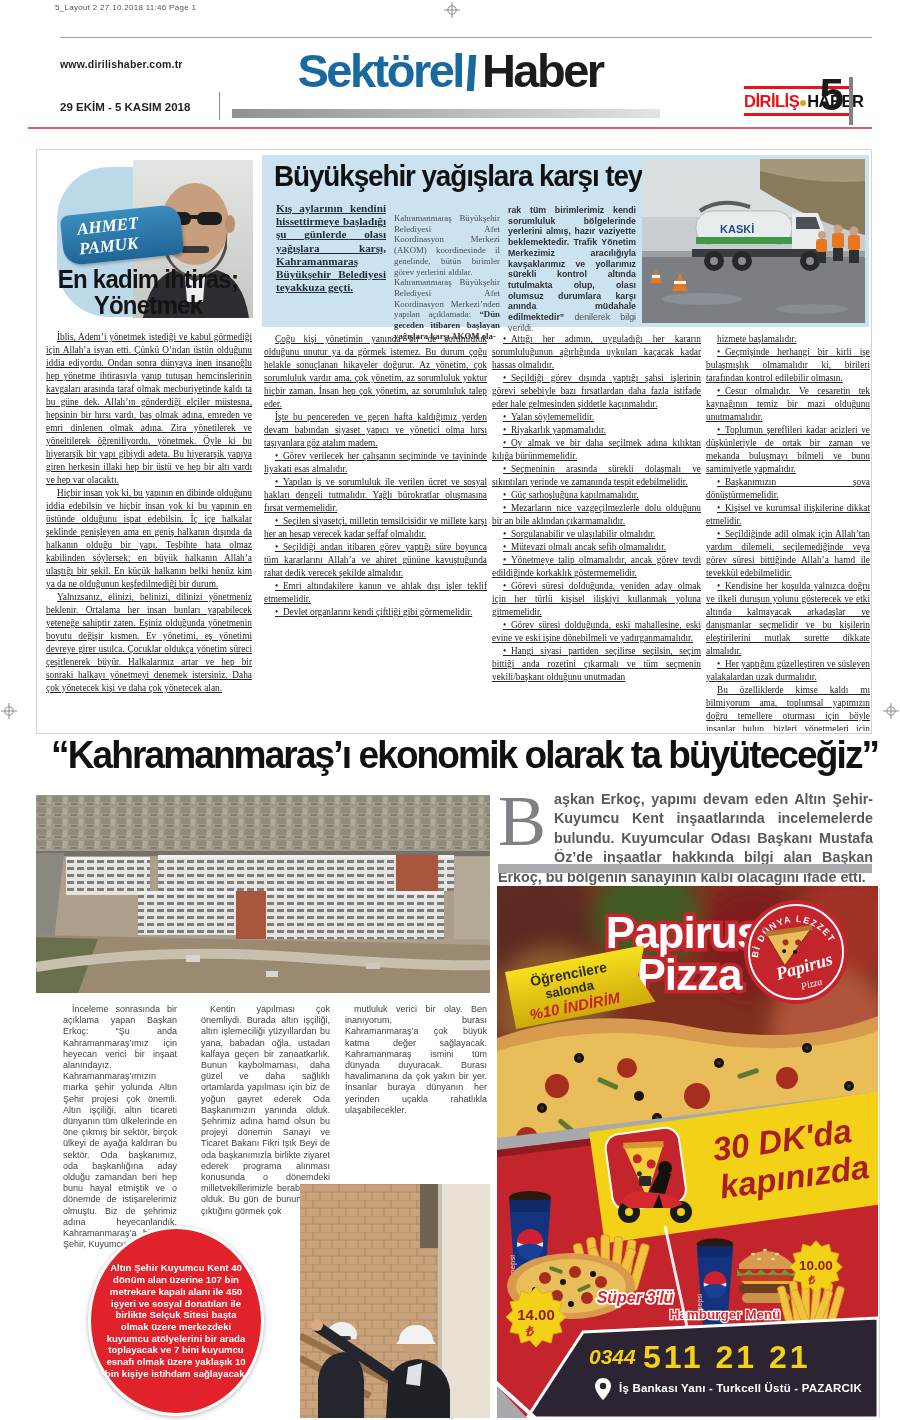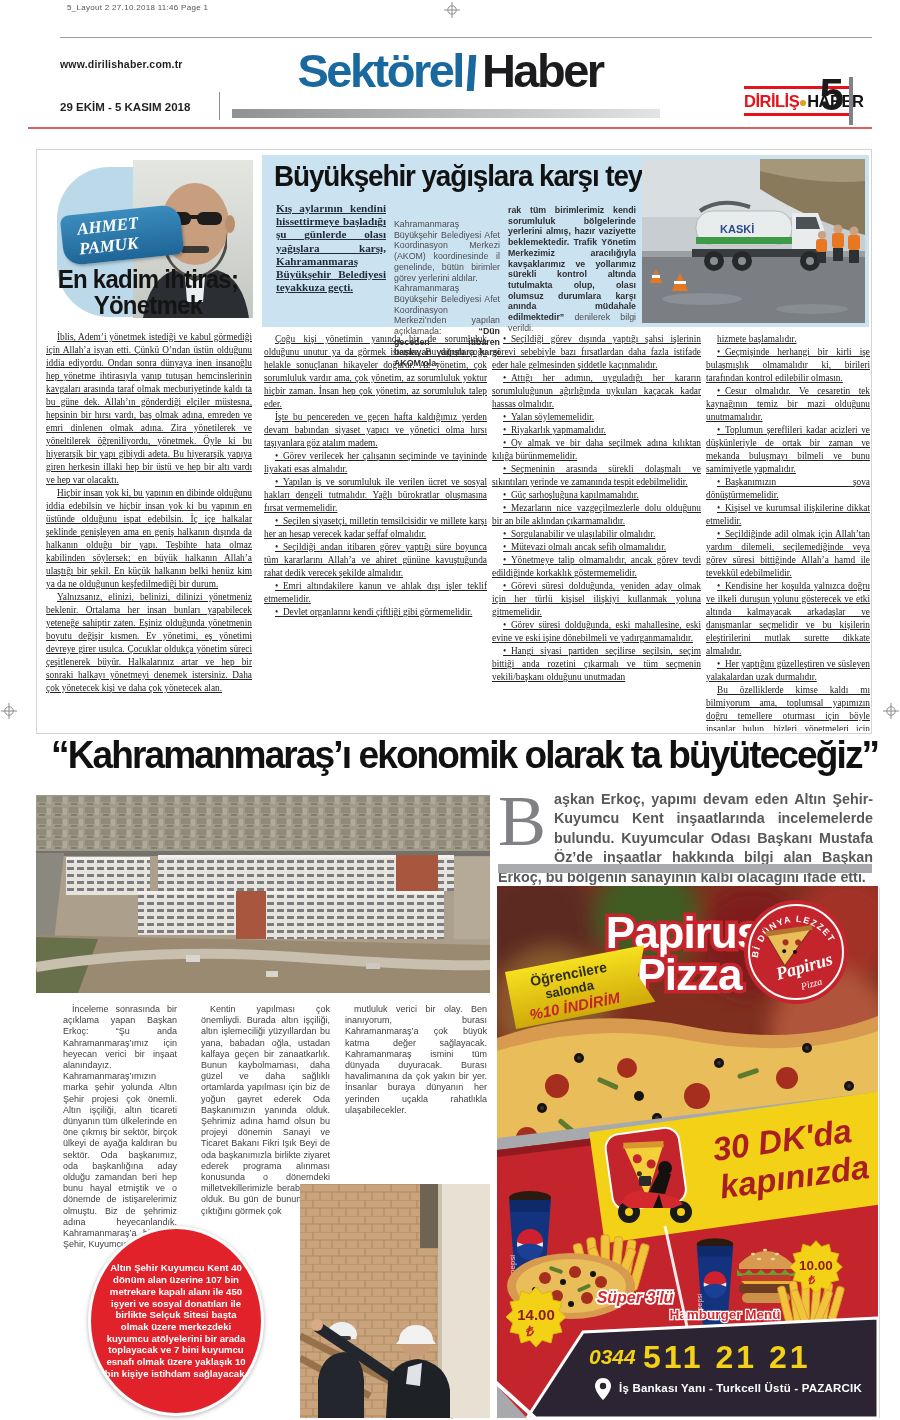--- a/index.html
+++ b/index.html
@@ -2,21 +2,21 @@
 <html><head>
 <meta charset="utf-8">
 <style>
   * { margin:0; padding:0; box-sizing:border-box; }
   html,body { background:#fff; }
   .page { position:relative; width:900px; height:1420px; background:#fff; overflow:hidden;
           font-family:"Liberation Sans",sans-serif; color:#231f20; }
   .abs { position:absolute; }
 
   
-  .proof { left:55px; top:3px; font-size:8px; color:#555; letter-spacing:.3px;margin-left:12px; }
+  .proof { left:55px; top:3px; font-size:8px; color:#555; letter-spacing:.3px; }
   .crosshair { width:16px; height:16px; }
 
   
   .top-rule { left:60px; top:37px; width:812px; height:1px; background:#9aa0a4; }
   .website { left:60px; top:58px; font-size:10.5px; font-weight:bold; letter-spacing:.2px; color:#231f20; }
   .masthead { left:0; right:0; top:47px; text-align:center; font-weight:bold; font-size:47px;
               letter-spacing:-2.5px; line-height:1; white-space:nowrap; }
   .masthead .blue { color:#19689e; }
   .masthead .bar { display:inline-block; width:7px; height:36px; background:#19689e;
                    margin:0 7px 4px 5px; vertical-align:middle; transform:skewX(-4deg); }
@@ -61,22 +61,22 @@
   .m-col3 { left:706px; top:333px; width:164px; height:398px; }
 
   
   .wx-box { left:262px; top:155px; width:607px; height:172px; background:#cbe2f1; }
   .wx-head { position:absolute; left:12px; top:4px; font-size:30px; font-weight:900;
              letter-spacing:-1.2px; color:#121212; white-space:nowrap;
              transform:scaleX(.93); transform-origin:left; }
   .wx-lede { position:absolute; left:14px; top:47px; width:110px;
              font-family:"Liberation Serif",serif; font-weight:bold; font-size:11.2px;
              line-height:13.2px; text-align:justify; color:#1f2b36; text-decoration:underline; }
-  .wx-a { position:absolute; left:132px; top:64px; width:106px; font-size:8.8px;
-          line-height:10.7px; color:#4d4d4f; text-align:justify; }
+  .wx-a { position:absolute; left:132px; top:58px; width:106px; font-size:8.8px;
+          line-height:10.7px; color:#4d4d4f; text-align:justify;font-family:Liberation Serif, serif; }
   .wx-a .q, .wx-b { font-weight:bold; color:#303032; }
   .wx-b { position:absolute; left:246px; top:50px; width:128px; font-size:8.8px;
           line-height:10.7px; text-align:justify; }
   .wx-b .tail { font-weight:normal; color:#4d4d4f; }
   .wx-photo { position:absolute; left:380px; top:4px; width:223px; height:164px; }
 
   
   .eco-headline { left:30px; top:733px; width:840px; text-align:center; font-size:39px;
                   font-weight:900; letter-spacing:-2px; color:#111; white-space:nowrap;
                   transform:scaleX(.95); }
@@ -180,22 +180,22 @@
       <p>Çoğu kişi yönetimin yanında bir de sorumluluk olduğunu unutur ya da görmek istemez. Bu durum çoğu helakle sonuçlanan hikayeler doğurur. Az yönetim, çok sorumluluk vardır ama, çok yönetim, az sorumluluk yoktur hiçbir zaman. İnsan hep çok yönetim, az sorumluluk talep eder.</p>
       <p>İşte bu pencereden ve geçen hafta kaldığımız yerden devam babından siyaset yapıcı ve yönetici olma hırsı taşıyanlara göz atalım madem.</p>
       <p>• Görev verilecek her çalışanın seçiminde ve tayininde liyakati esas almalıdır.</p>
       <p>• Yapılan iş ve sorumluluk ile verilen ücret ve sosyal hakları dengeli tutmalıdır. Yağlı bürokratlar oluşmasına fırsat vermemelidir.</p>
       <p>• Seçilen siyasetçi, milletin temsilcisidir ve millete karşı her an hesap verecek kadar şeffaf olmalıdır.</p>
       <p>• Seçildiği andan itibaren görev yaptığı süre boyunca tüm kararlarını Allah’a ve ahiret gününe kavuştuğunda rahat dedik verecek şekilde almalıdır.</p>
       <p>• Emri altındakilere kanun ve ahlak dışı işler teklif etmemelidir.</p>
       <p>• Devlet organlarını kendi çiftliği gibi görmemelidir.</p>
     </div>
   <div class="serifcol m-col2">
+      <p>• Attığı her adımın, uyguladığı her kararın sorumluluğunun ağırlığında uykuları kaçacak kadar hassas olmalıdır.</p>
       <p>• Seçildiği görev dışında yaptığı şahsi işlerinin görevi sebebiyle bazı fırsatlardan daha fazla istifade eder hale gelmesinden şiddetle kaçınmalıdır.</p>
-      <p>• Attığı her adımın, uyguladığı her kararın sorumluluğunun ağırlığında uykuları kaçacak kadar hassas olmalıdır.</p>
       <p>• Yalan söylememelidir.</p>
       <p>• Riyakarlık yapmamalıdır.</p>
       <p>• Oy almak ve bir daha seçilmek adına kılıktan kılığa bürünmemelidir.</p>
       <p>• Seçmeninin arasında sürekli dolaşmalı ve sıkıntıları yerinde ve zamanında tespit edebilmelidir.</p>
       <p>• Güç sarhoşluğuna kapılmamalıdır.</p>
       <p>• Mezarların nice vazgeçilmezlerle dolu olduğunu bir an bile aklından çıkarmamalıdır.</p>
       <p>• Sorgulanabilir ve ulaşılabilir olmalıdır.</p>
       <p>• Mütevazi olmalı ancak sefih olmamalıdır.</p>
       <p>• Yönetmeye talip olmamalıdır, ancak görev tevdi edildiğinde korkaklık göstermemelidir.</p>
       <p>• Görevi süresi dolduğunda, yeniden aday olmak için her türlü kişisel ilişkiyi kullanmak yoluna gitmemelidir.</p>

